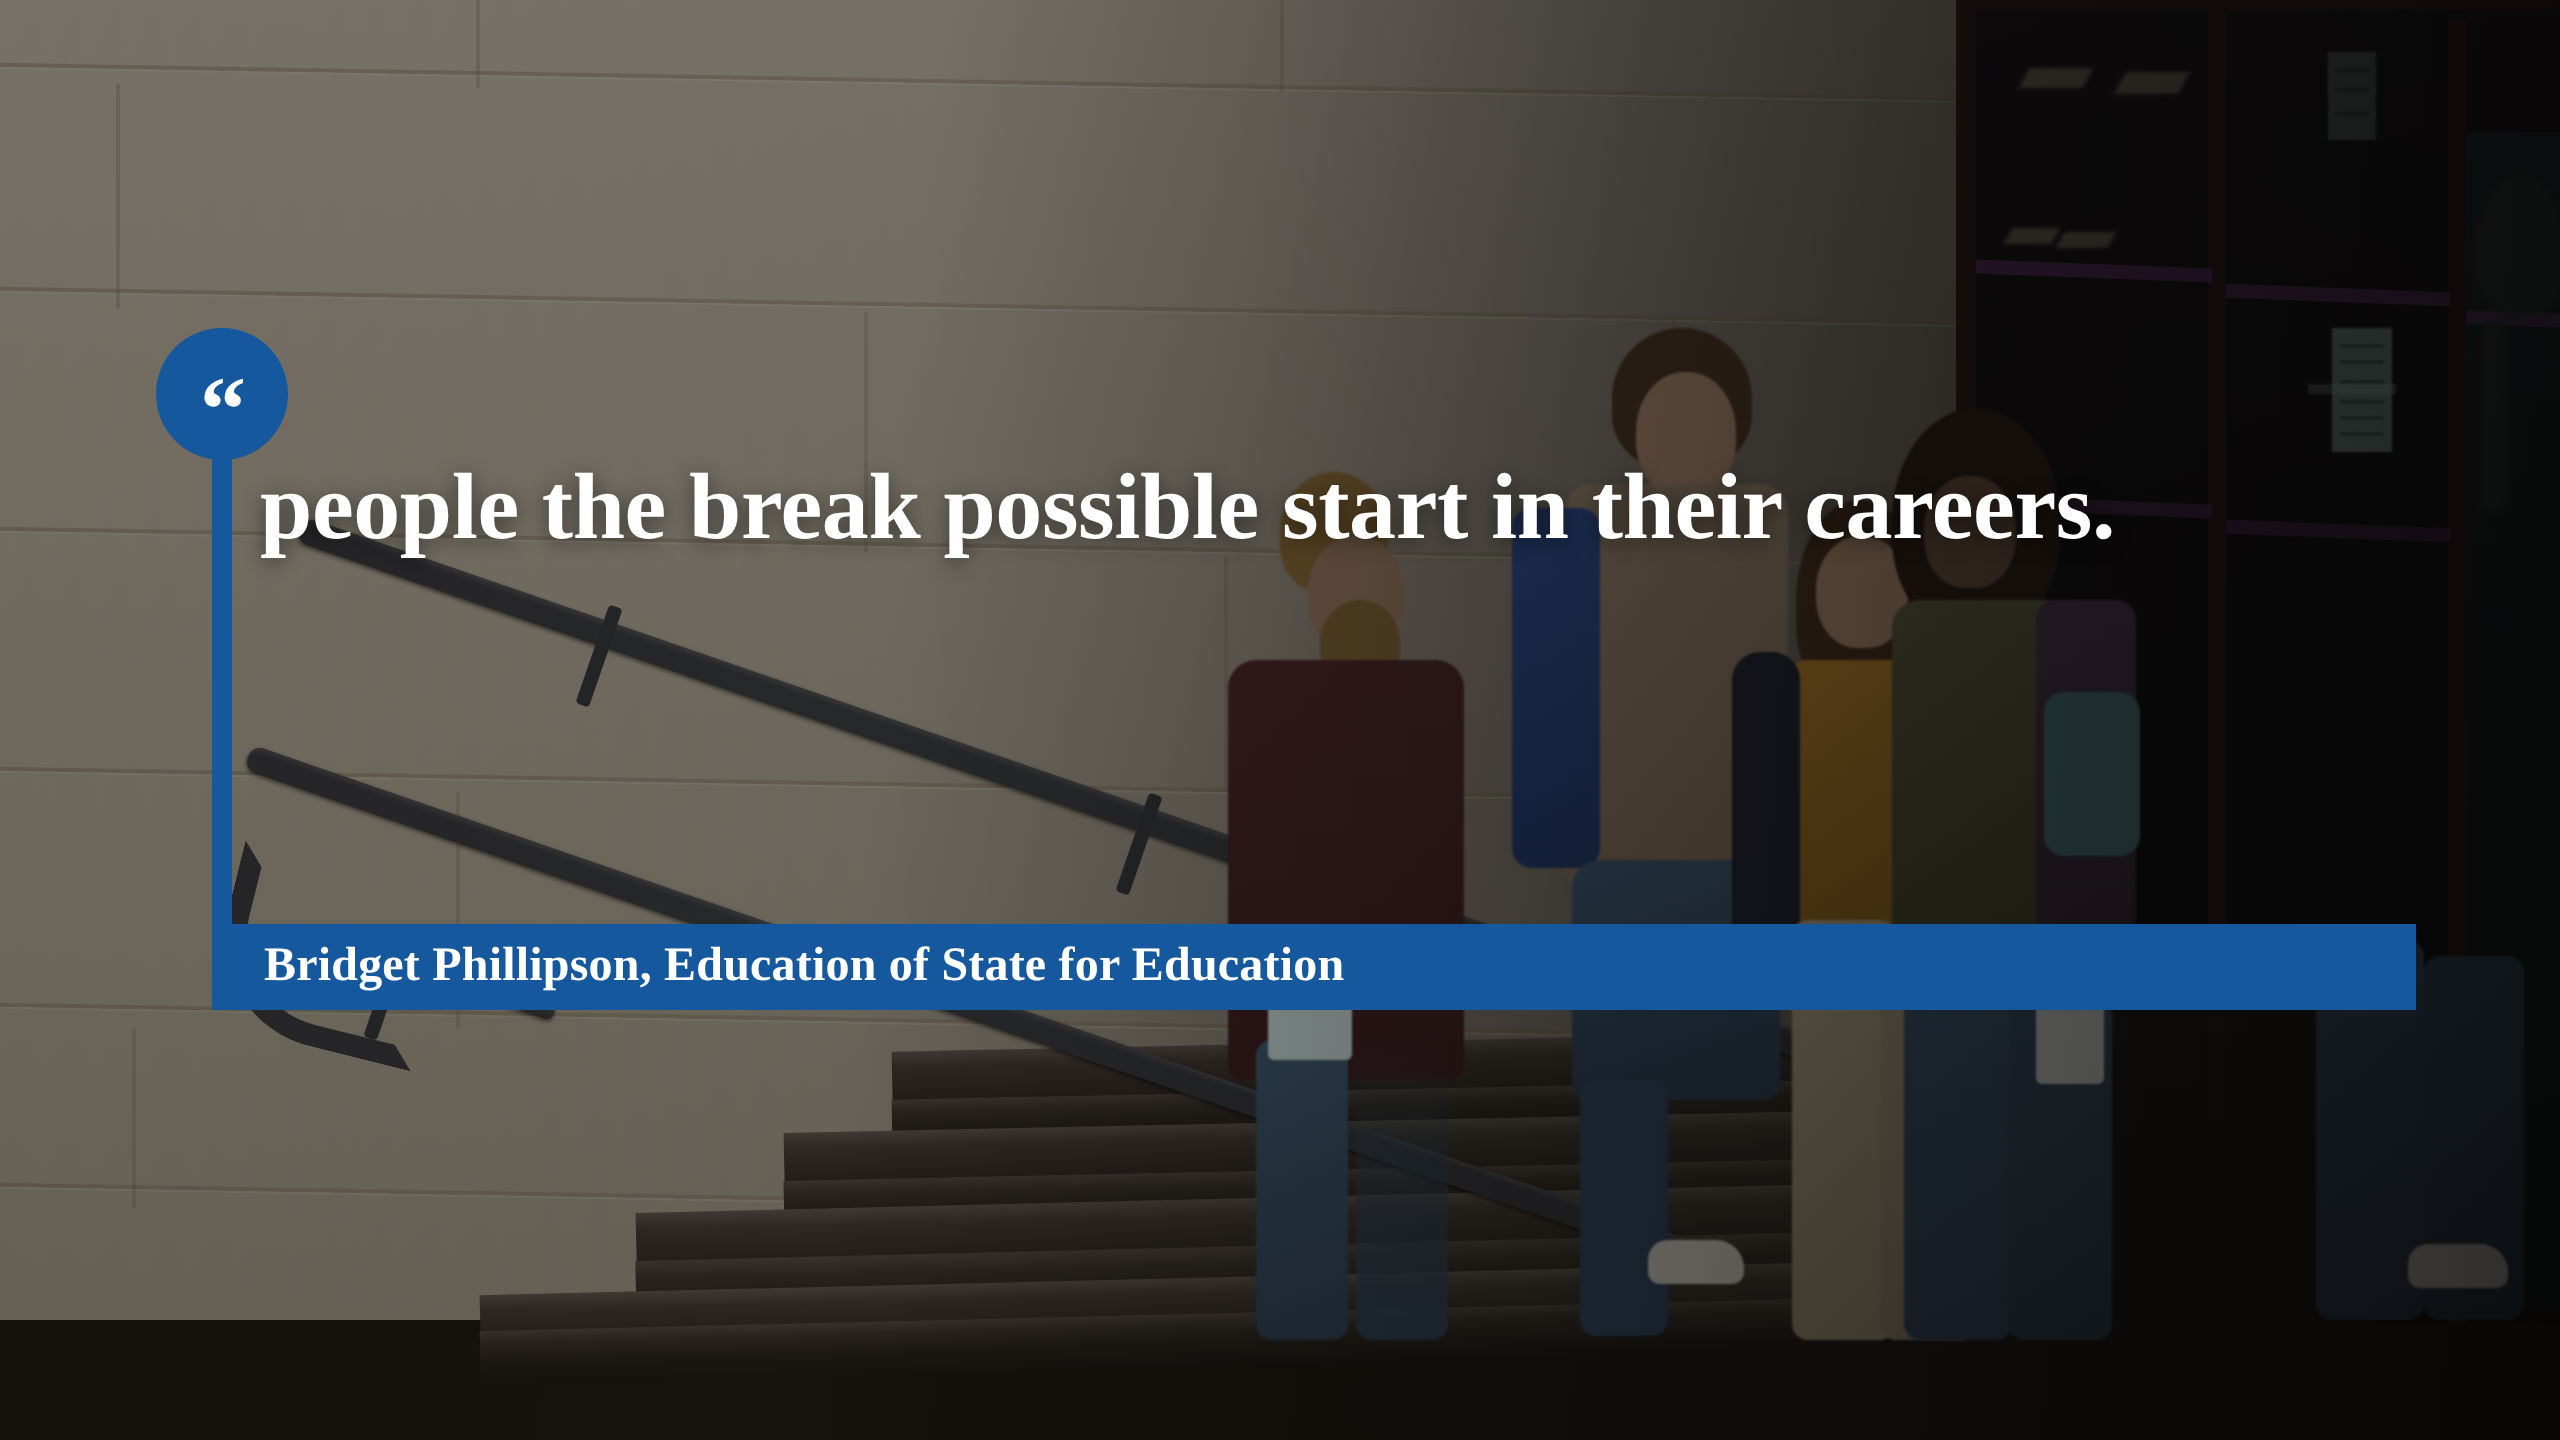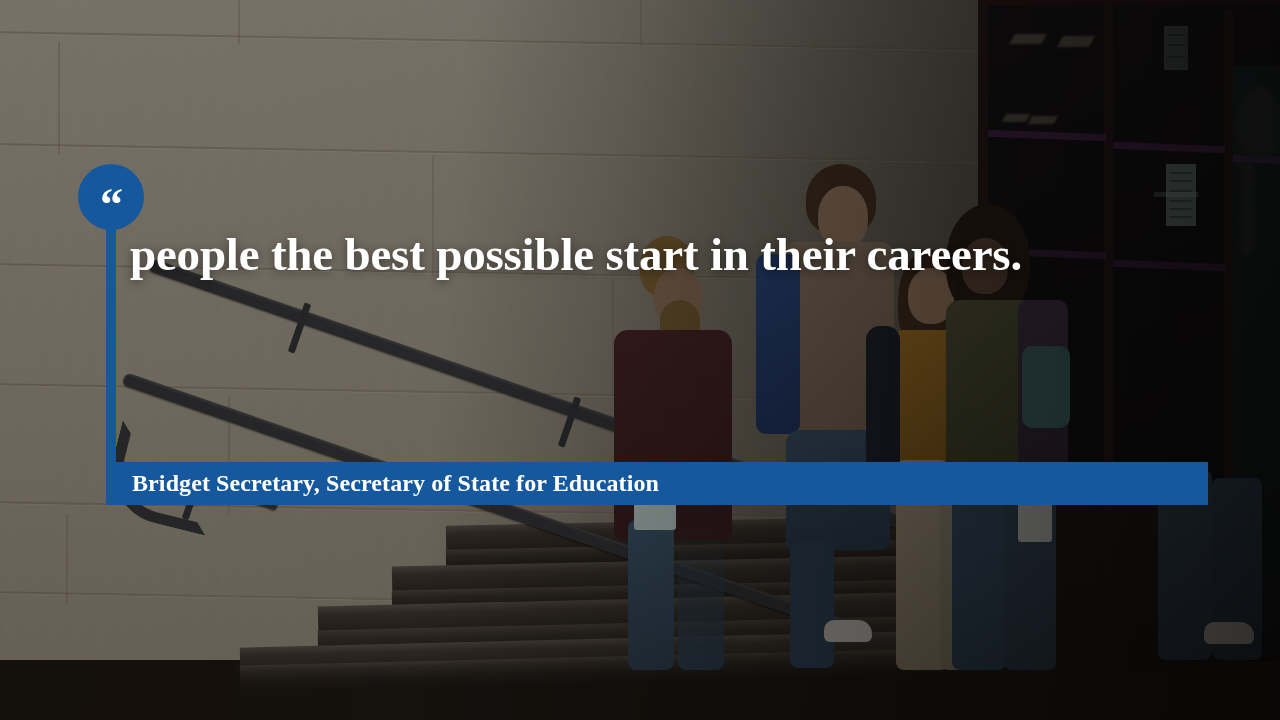--- a/index.html
+++ b/index.html
@@ -355,21 +355,21 @@
 
     <div class="veil"></div>
   </div>
 
   <div class="quote-spine" style="background: rgb(21, 88, 158);"></div>
   <div class="quote-badge" style="background: rgb(21, 88, 158);">
     <span class="quote-glyph">“</span>
   </div>
 
   <div class="quote-text">
-    <div>people the best possible start in their careers.</div>
+    <div>people the break possible start in their careers.</div>
   </div>
 
   <div class="attrib-bar" style="background: rgb(21, 88, 158);">
-    <span class="attrib-text">Bridget Secretary, Secretary of State for Education</span>
+    <span class="attrib-text">Bridget Phillipson, Education of State for Education</span>
   </div>
 
 
 </div>
 
 </body></html>

